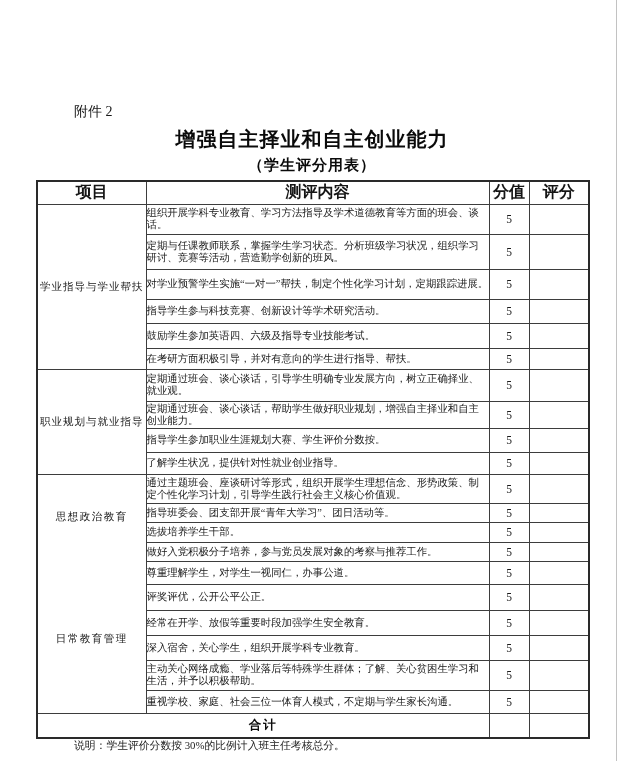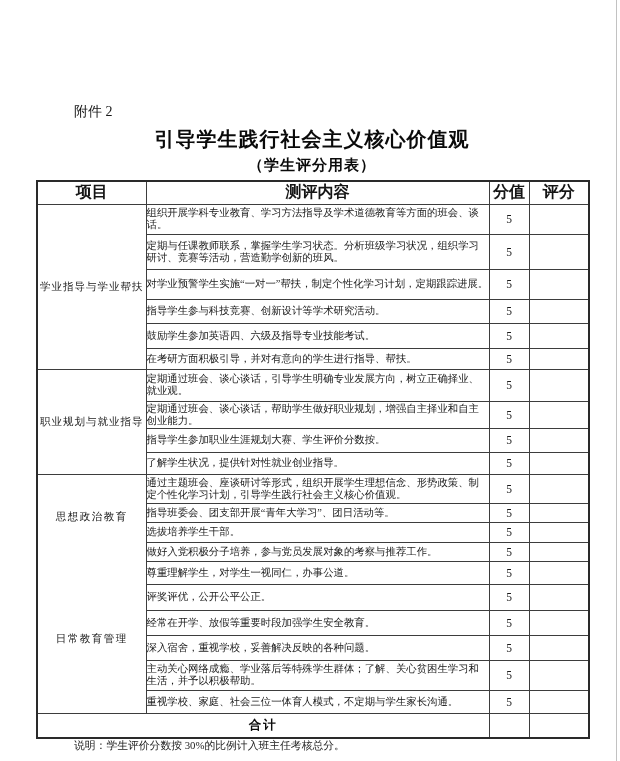--- a/index.html
+++ b/index.html
@@ -30,21 +30,21 @@
   .cat-label-2{top:158px;}
   td.score{font-size:11.5px;text-align:center;vertical-align:middle;color:#1a1a1a;}
   td.blank{background:#ffffff;}
   td.total{font-size:12.5px;font-weight:bold;text-align:center;vertical-align:middle;letter-spacing:2px;color:#0c0c0c;}
   .note{position:absolute;left:74px;top:739px;font-size:10.8px;color:#1a1a1a;}
 </style>
 </head>
 <body>
 
 <div class="attachment">附件 2</div>
-<h1 class="title">引导学生践行社会主义核心价值观</h1>
+<h1 class="title">增强自主择业和自主创业能力</h1>
 <h2 class="subtitle">（学生评分用表）</h2>
 
 <table class="assess">
   <colgroup>
     <col style="width:109px">
       <col style="width:343px">
       <col style="width:40px">
       <col style="width:60px">
   </colgroup>
   <tbody>
@@ -142,21 +142,21 @@
     <td class="content">评奖评优，公开公平公正。</td>
     <td class="score">5</td>
     <td class="blank"></td>
   </tr>
   <tr style="height:25px">
     <td class="content">经常在开学、放假等重要时段加强学生安全教育。</td>
     <td class="score">5</td>
     <td class="blank"></td>
   </tr>
   <tr style="height:25px">
-    <td class="content">深入宿舍，重视学校，妥善解决反映的各种问题。</td>
+    <td class="content">深入宿舍，关心学生，组织开展学科专业教育。</td>
     <td class="score">5</td>
     <td class="blank"></td>
   </tr>
   <tr style="height:30px">
     <td class="content">主动关心网络成瘾、学业落后等特殊学生群体；了解、关心贫困生学习和生活，并予以积极帮助。</td>
     <td class="score">5</td>
     <td class="blank"></td>
   </tr>
   <tr style="height:23px">
     <td class="content">重视学校、家庭、社会三位一体育人模式，不定期与学生家长沟通。</td>

